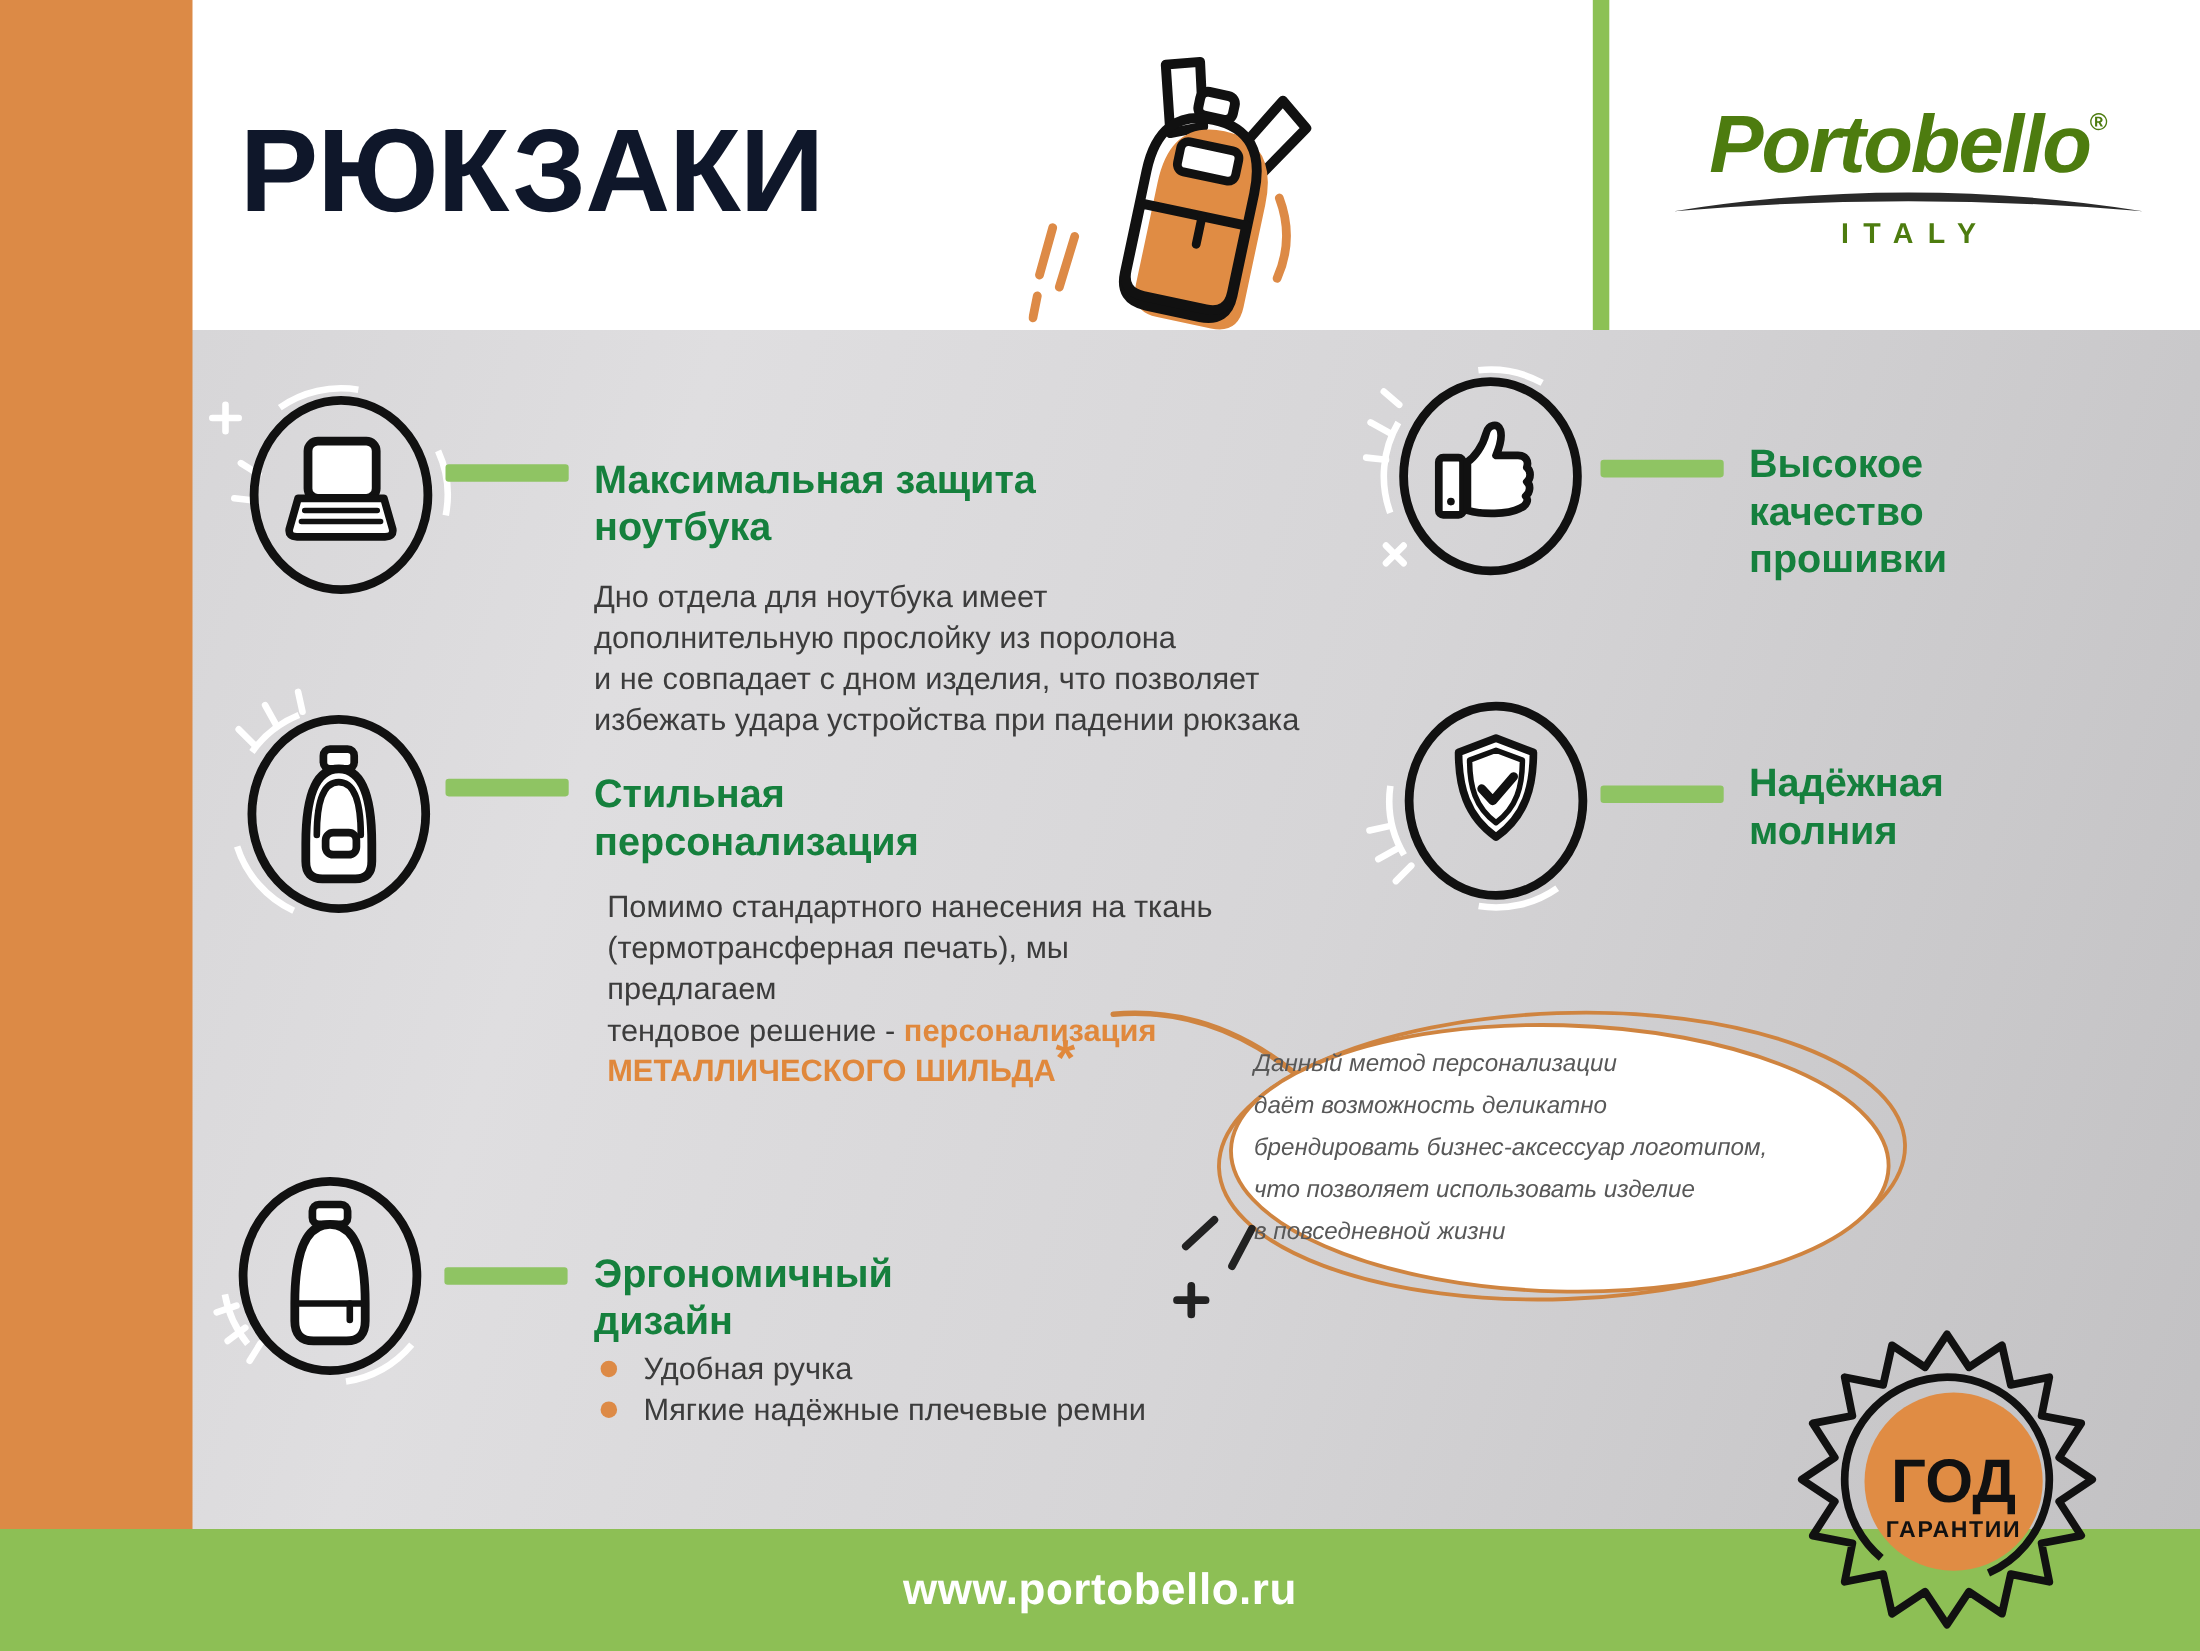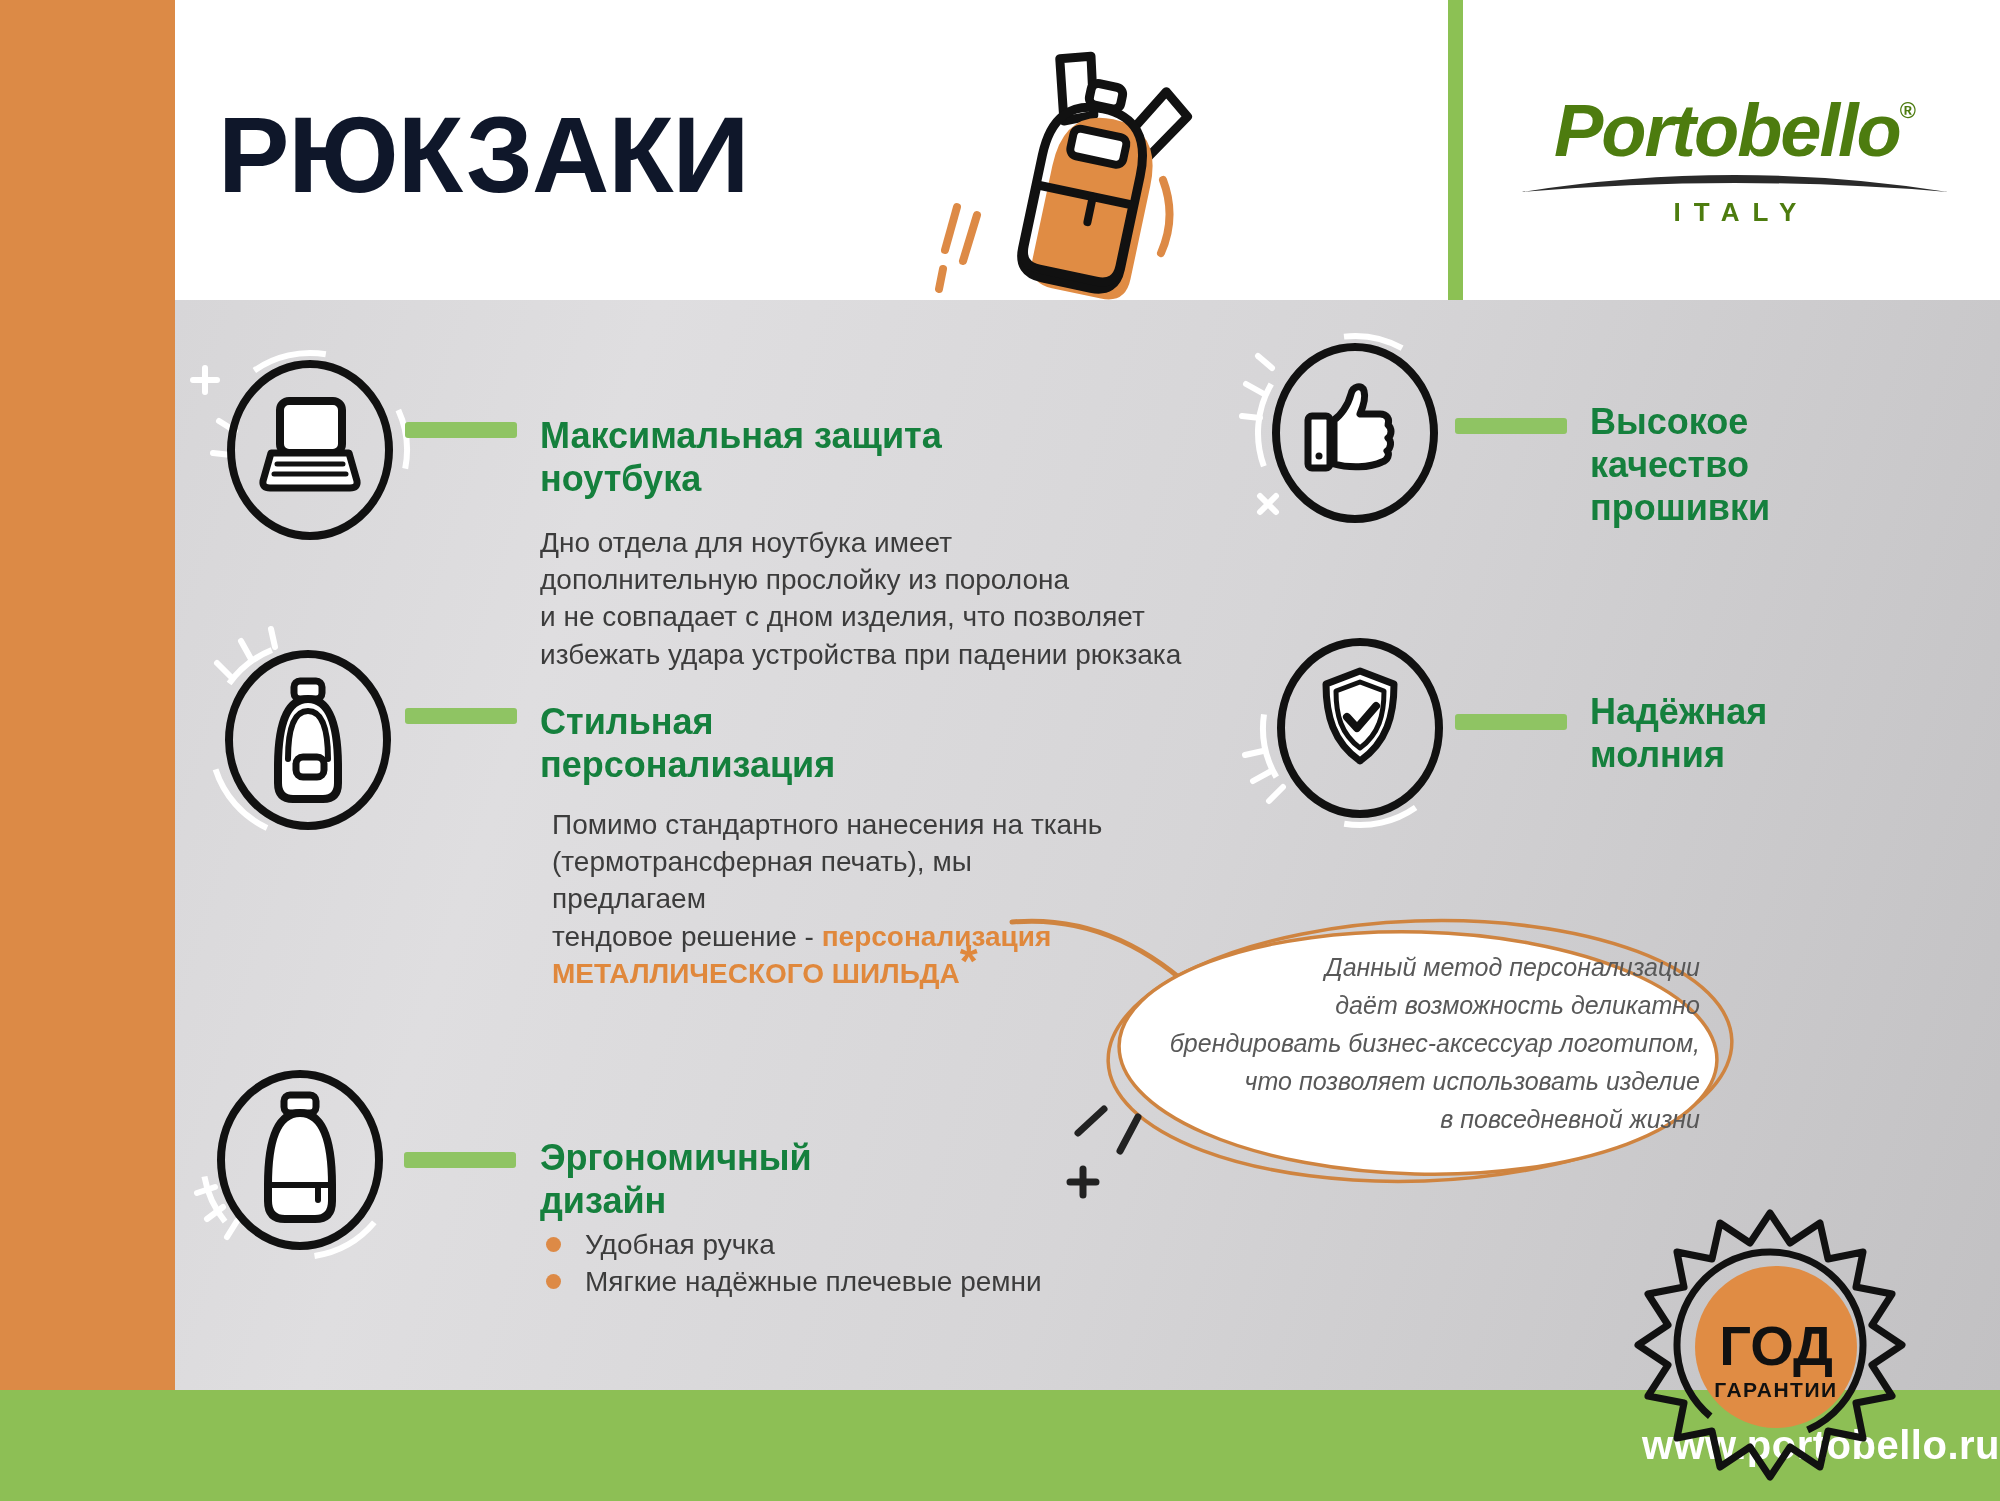--- a/index.html
+++ b/index.html
@@ -7,21 +7,21 @@
     position:relative;width:2000px;height:1501px;overflow:hidden;
     background:#ffffff;
     font-family:"Liberation Sans",sans-serif;
   }
   .abs{position:absolute;}
   
   .orange-bar{left:0;top:0;width:175px;height:1390px;background:#dc8a46;z-index:5;}
   .gray-body{left:0;top:300px;width:2000px;height:1090px;z-index:1;
     background:linear-gradient(108deg,#d4d3d5 0%,#dfdee0 28%,#d6d5d7 58%,#c2c1c3 100%);}
   .footer-bar{left:0;top:1390px;width:2000px;height:111px;background:#8dbf55;z-index:7;}
-  .footer-text{width:100%;text-align:right;line-height:111px;color:#ffffff;
+  .footer-text{width:100%;text-align:center;line-height:111px;color:#ffffff;
     font-size:40px;font-weight:bold;letter-spacing:.5px;}
   
   .page-title{left:218px;top:102px;z-index:6;font-size:107px;font-weight:bold;
     color:#0f172a;letter-spacing:-1px;line-height:1;}
   .green-divider{left:1448px;top:0;width:15px;height:300px;background:#8cc154;z-index:6;}
   .logo{left:1515px;top:90px;width:440px;text-align:center;z-index:6;color:#4d7c0f;}
   .logo-name{font-size:74px;font-weight:bold;font-style:italic;letter-spacing:-2px;line-height:1.1;}
   .logo-reg{font-size:22px;font-weight:bold;font-style:normal;vertical-align:38px;letter-spacing:0;}
   .logo-swoosh{display:block;margin:-4px auto 0 auto;}
   .logo-country{font-size:26px;font-weight:bold;letter-spacing:13px;margin-top:0px;text-indent:13px;}
@@ -30,21 +30,21 @@
   .feat-title{font-size:36px;font-weight:bold;line-height:1.2;color:#15803d;
     white-space:pre-line;z-index:3;}
   .feat-body{font-size:28px;line-height:1.33;color:#3c3c3c;white-space:pre-line;z-index:3;}
   .hl{color:#e0883c;font-weight:bold;white-space:pre-line;}
   .asterisk{color:#e0883c;font-weight:bold;font-size:46px;vertical-align:6px;line-height:0;}
   ul.bullets{list-style:none;margin:0;padding:0;z-index:3;}
   ul.bullets li{position:relative;padding-left:41px;font-size:28px;line-height:37px;color:#3c3c3c;}
   ul.bullets li::before{content:"";position:absolute;left:2px;top:11px;width:15px;height:15px;
     border-radius:50%;background:#dd8a46;}
   
-  .callout-text{left:1140px;top:948px;width:560px;text-align:right;font-size:25px;
+  .callout-text{left:1140px;top:948px;width:560px;text-align:left;font-size:22px;
     font-style:italic;color:#585858;line-height:38px;white-space:pre-line;z-index:4;}
   .z3{z-index:3;}.z4{z-index:4;}.z6{z-index:6;}.z8{z-index:8;}
 </style>
 </head>
 <body>
 
 <div class="stage">
 
   <div class="abs gray-body"></div>
   <div class="abs orange-bar"></div>

